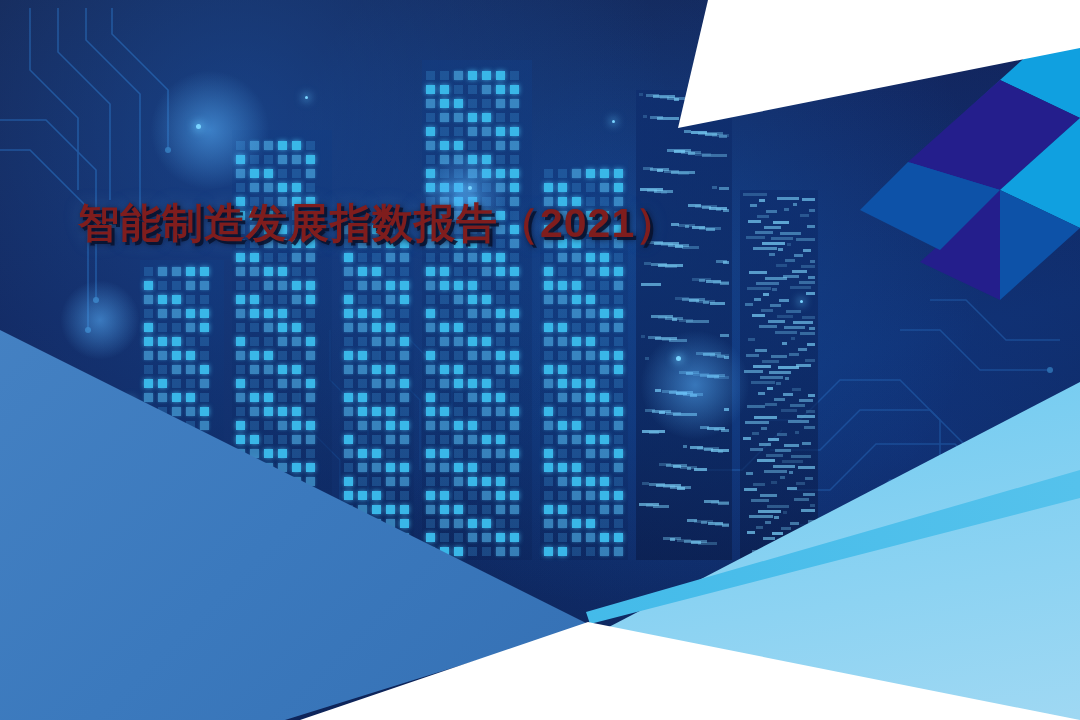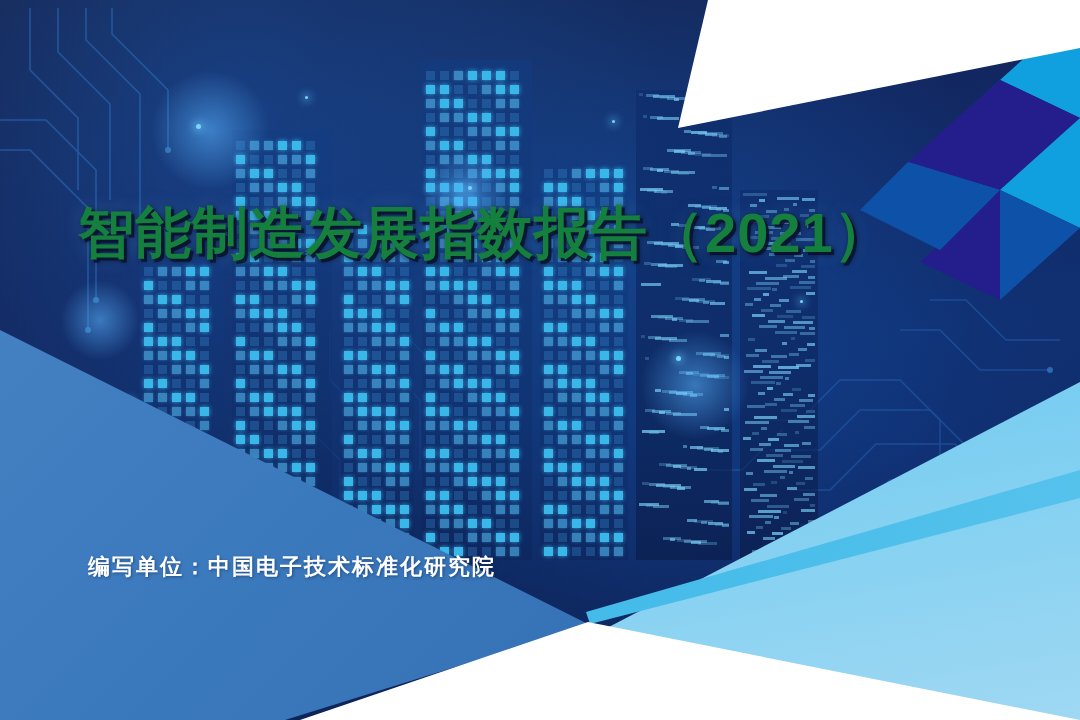--- a/index.html
+++ b/index.html
@@ -132,23 +132,23 @@
     left: 0;
     top: 0;
     width: 1080px;
     height: 720px;
     pointer-events: none;
   }
   .title {
     position: absolute;
     left: 78px;
     top: 196px;
-    font-size: 56px;
+    font-size: 41px;
     font-weight: bold;
-    color: #15803d;
+    color: #7f1d1d;
     letter-spacing: 1px;
     white-space: nowrap;
     text-shadow:
       3px 3px 0 rgba(8,18,45,0.85),
       2px 2px 6px rgba(5,12,35,0.9),
       0 0 18px rgba(120,200,255,0.25);
   }
   .subtitle {
     position: absolute;
     left: 80px;
@@ -1666,16 +1666,15 @@
 
   <div class="wedge wedge-white-topblock"></div>
 
   <div class="wedge wedge-skyblue-br"></div>
   <div class="wedge wedge-blue-left"></div>
   <div class="wedge wedge-cyan-sliver"></div>
   <div class="wedge wedge-white-bottom2"></div>
 
   <div class="text-wrap">
     <div class="title">智能制造发展指数报告（2021）</div>
-    <div class="byline">编写单位：中国电子技术标准化研究院</div>
   </div>
 
 </div>
 
 </body></html>

